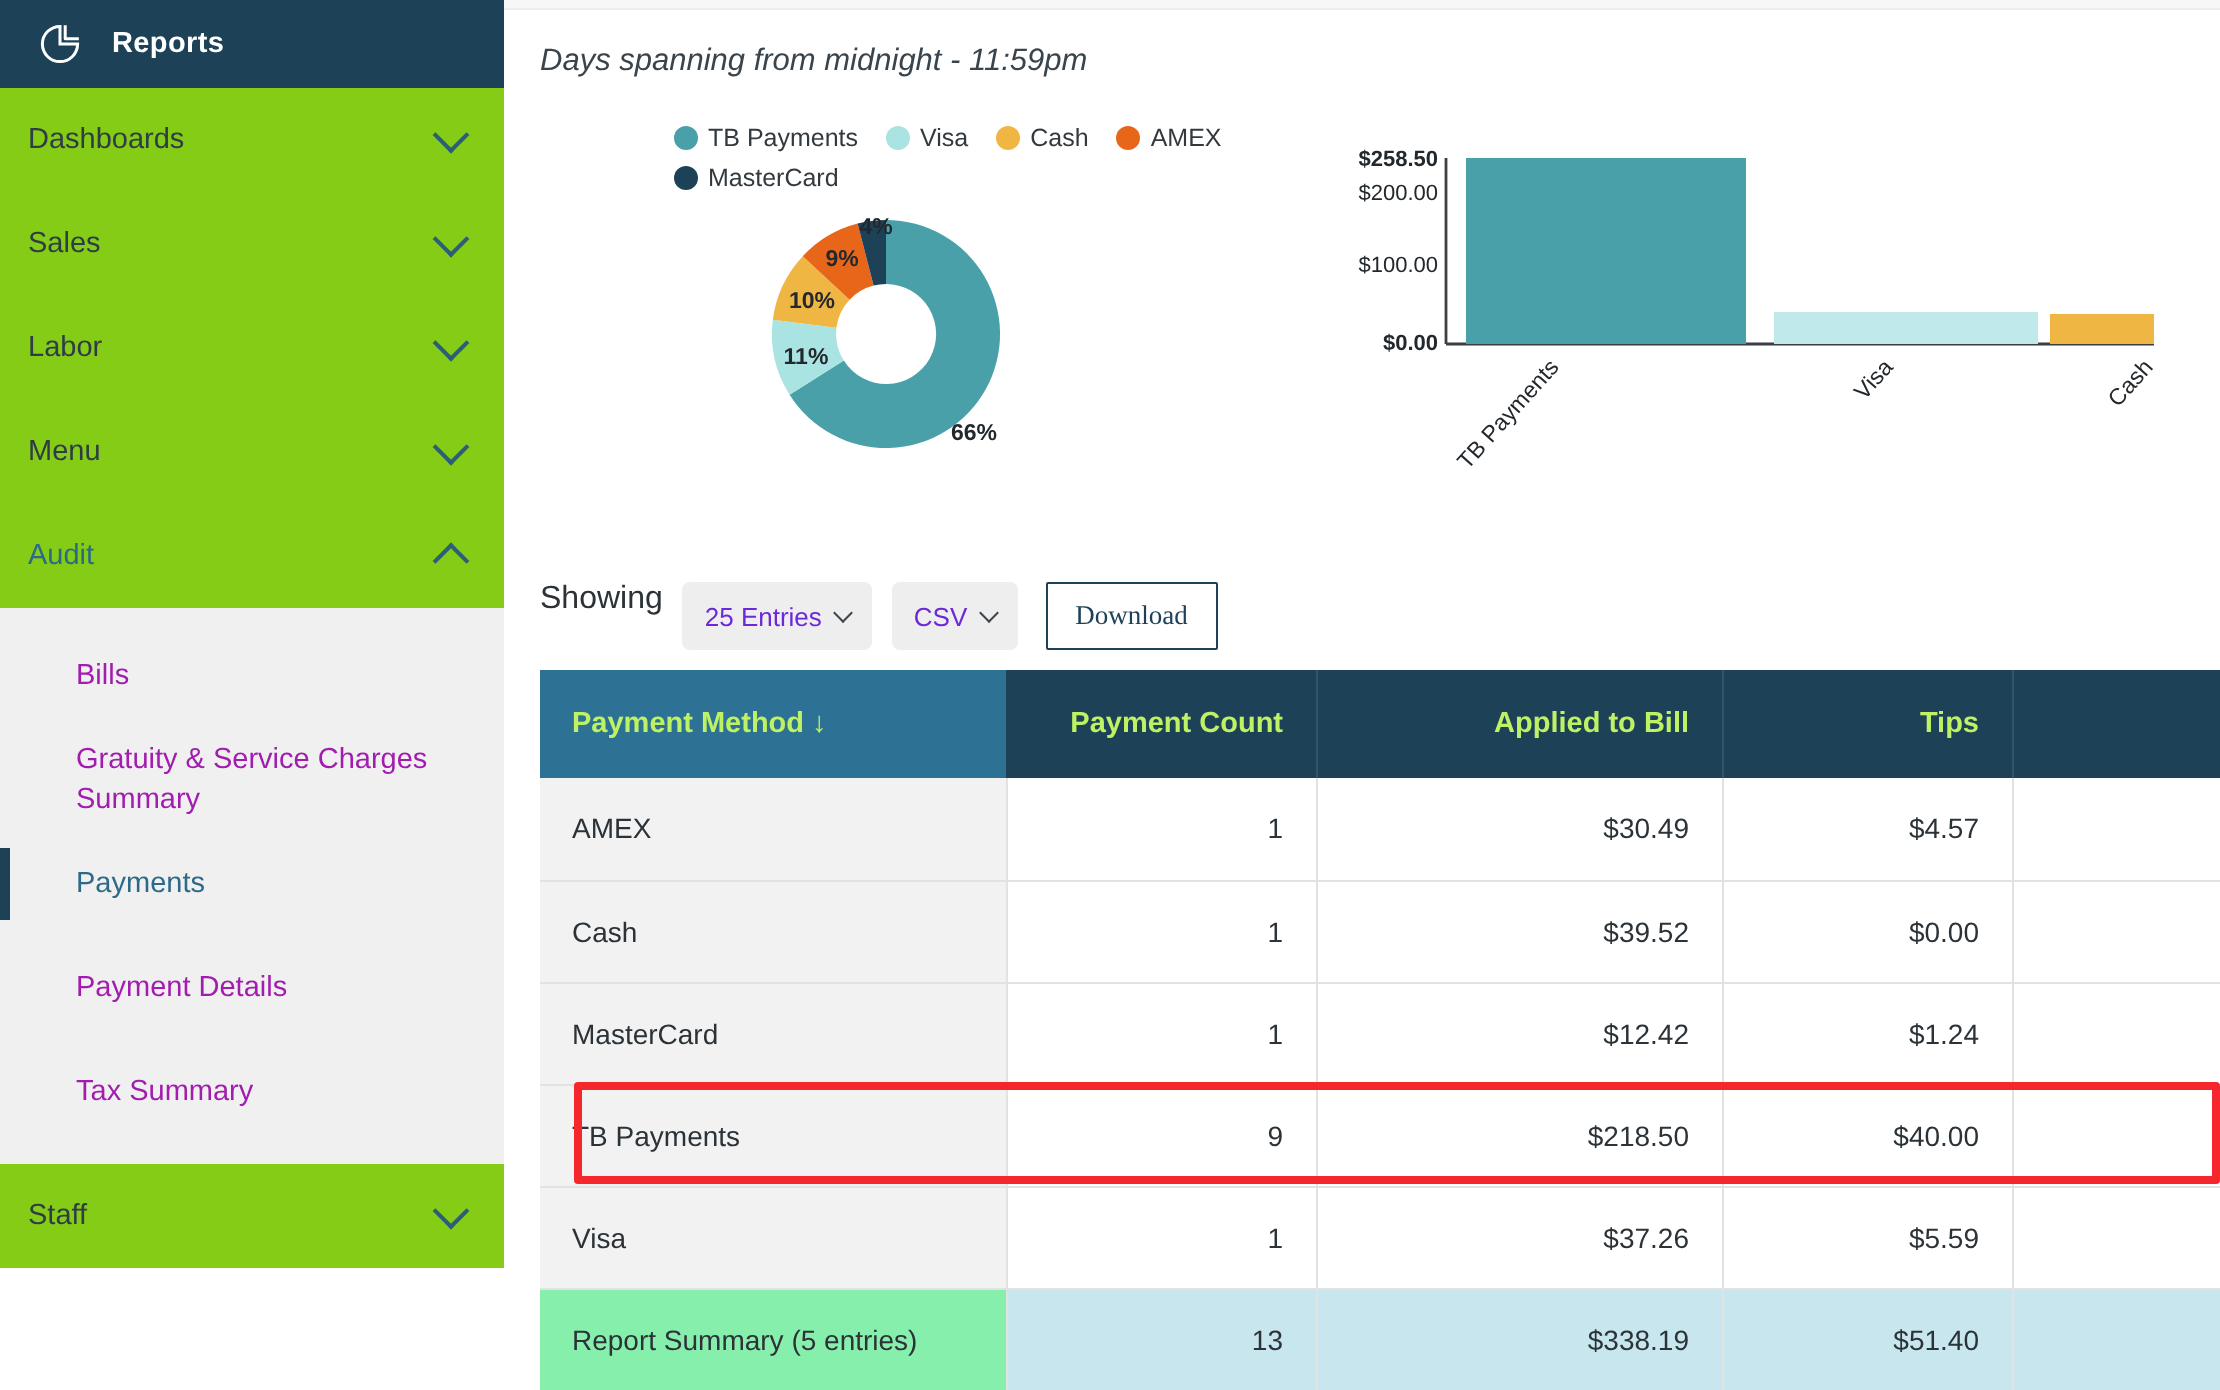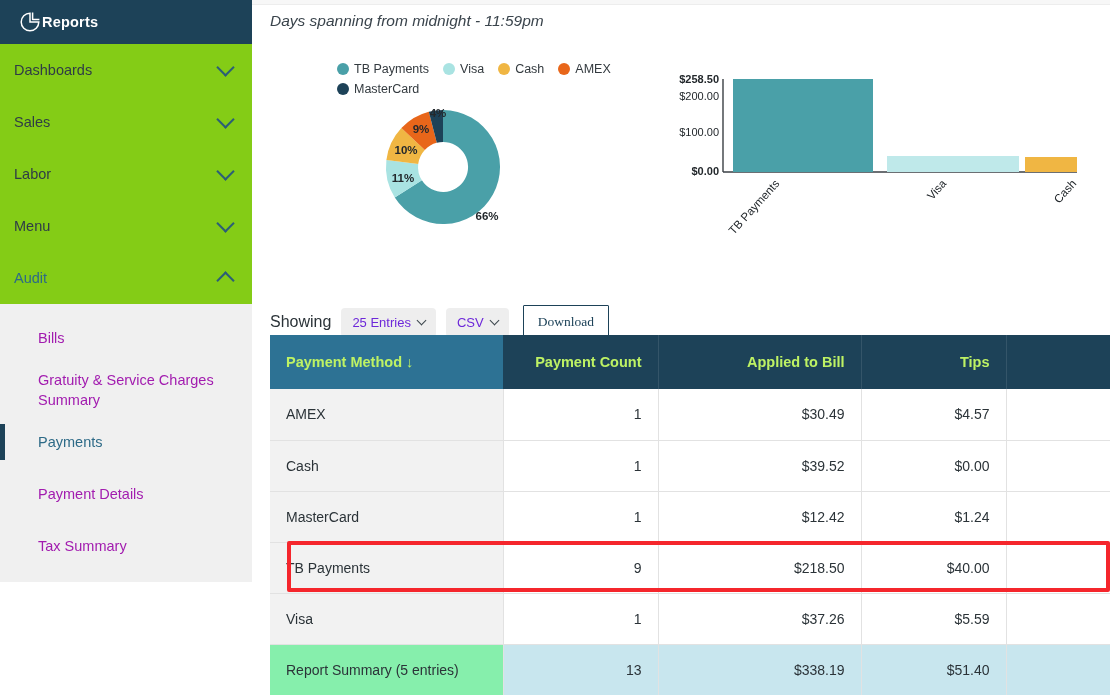--- a/index.html
+++ b/index.html
@@ -19,20 +19,21 @@
     position: relative;
     flex: 0 0 252px;
     overflow: hidden;
   }
   .sidebar-header {
     height: 44px;
     background: #1d4258;
     display: flex;
     align-items: center;
     padding-left: 18px;
+    gap: 14px;
   }
   .logo-icon { width: 24px; height: 24px; display:block; }
   .sidebar-title {
     color: #ffffff;
     font-size: 14.5px;
     font-weight: bold;
     letter-spacing: .2px;
   }
   .nav-group {
     height: 52px;
@@ -110,21 +111,21 @@
   }
   .topstrip {
     position: absolute;
     left: 0; top: 0;
     width: 100%; height: 5px;
     background: #f7f7f7;
     border-bottom: 1px solid #ededed;
   }
   .subtitle {
     position: absolute;
-    left: 18px; top: 12px;
+    left: 18px; top: 22px;
     font-size: 15.5px;
     font-style: italic;
     color: #3a444c;
     white-space: nowrap;
   }
 
   
   .charts { position: absolute; left: 0; top: 52px; width: 100%; height: 200px; }
   .legend {
     position: absolute;
@@ -141,22 +142,22 @@
   .donut-wrap { position: absolute; left: 130px; top: 54px; }
 
   .bar-chart { position: absolute; left: 425px; top: 10px; }
   .ylab { font-size: 11px; fill: #23282c; }
   .ylab.bold { font-weight: bold; }
   .xlab { font-size: 11.5px; fill: #23282c; }
 
   
   .showing-row {
     position: absolute;
-    left: 18px; top: 305px;
-    display: flex; align-items: center; gap: 10px;
+    left: 18px; top: 291px;
+    display: flex; gap: 10px;
   }
   .showing-label { font-size: 16px; color: #2b3338; }
   .pill {
     background: #eeeeee;
     border-radius: 4px;
     padding: 7px 11px;
     display: flex; align-items: center; gap: 7px;
     font-size: 13px; color: #6d28d9;
     cursor: pointer;
     border: none;
@@ -292,20 +293,24 @@
         <span>Payments</span>
       </div>
       <div class="subitem">
         <span>Payment Details</span>
       </div>
       <div class="subitem">
         <span>Tax Summary</span>
       </div>
     </div>
 
+    <div class="nav-group">
+      <span>Staff</span>
+      <i class="chev"></i>
+    </div>
   </nav>
 
   <div class="sb-track"></div>
   <div class="sb-thumb"></div>
   <div class="divider-v"></div>
 
   <main class="main">
     <div class="topstrip"></div>
 
     <div class="subtitle">Days spanning from midnight - 11:59pm</div>

